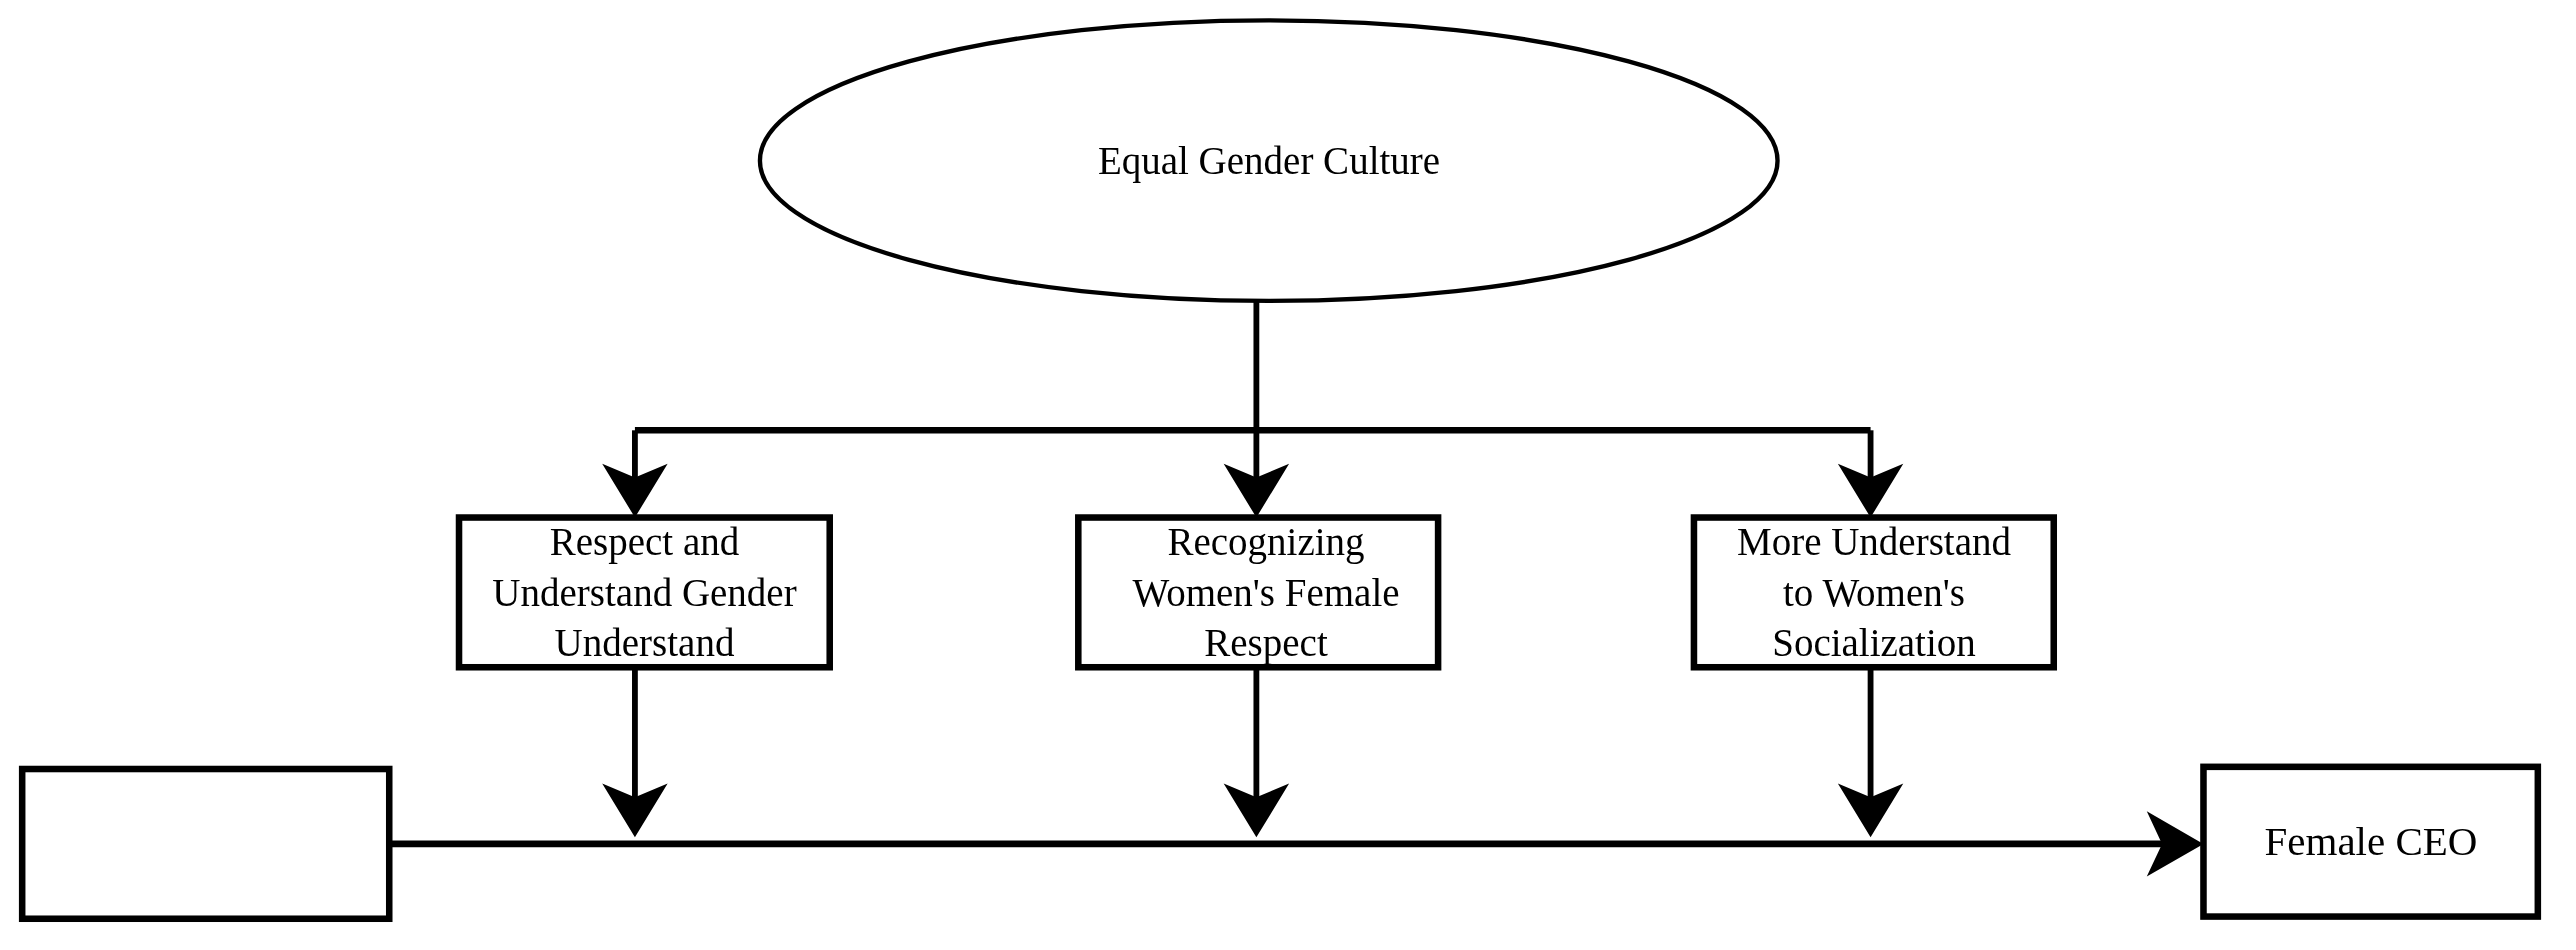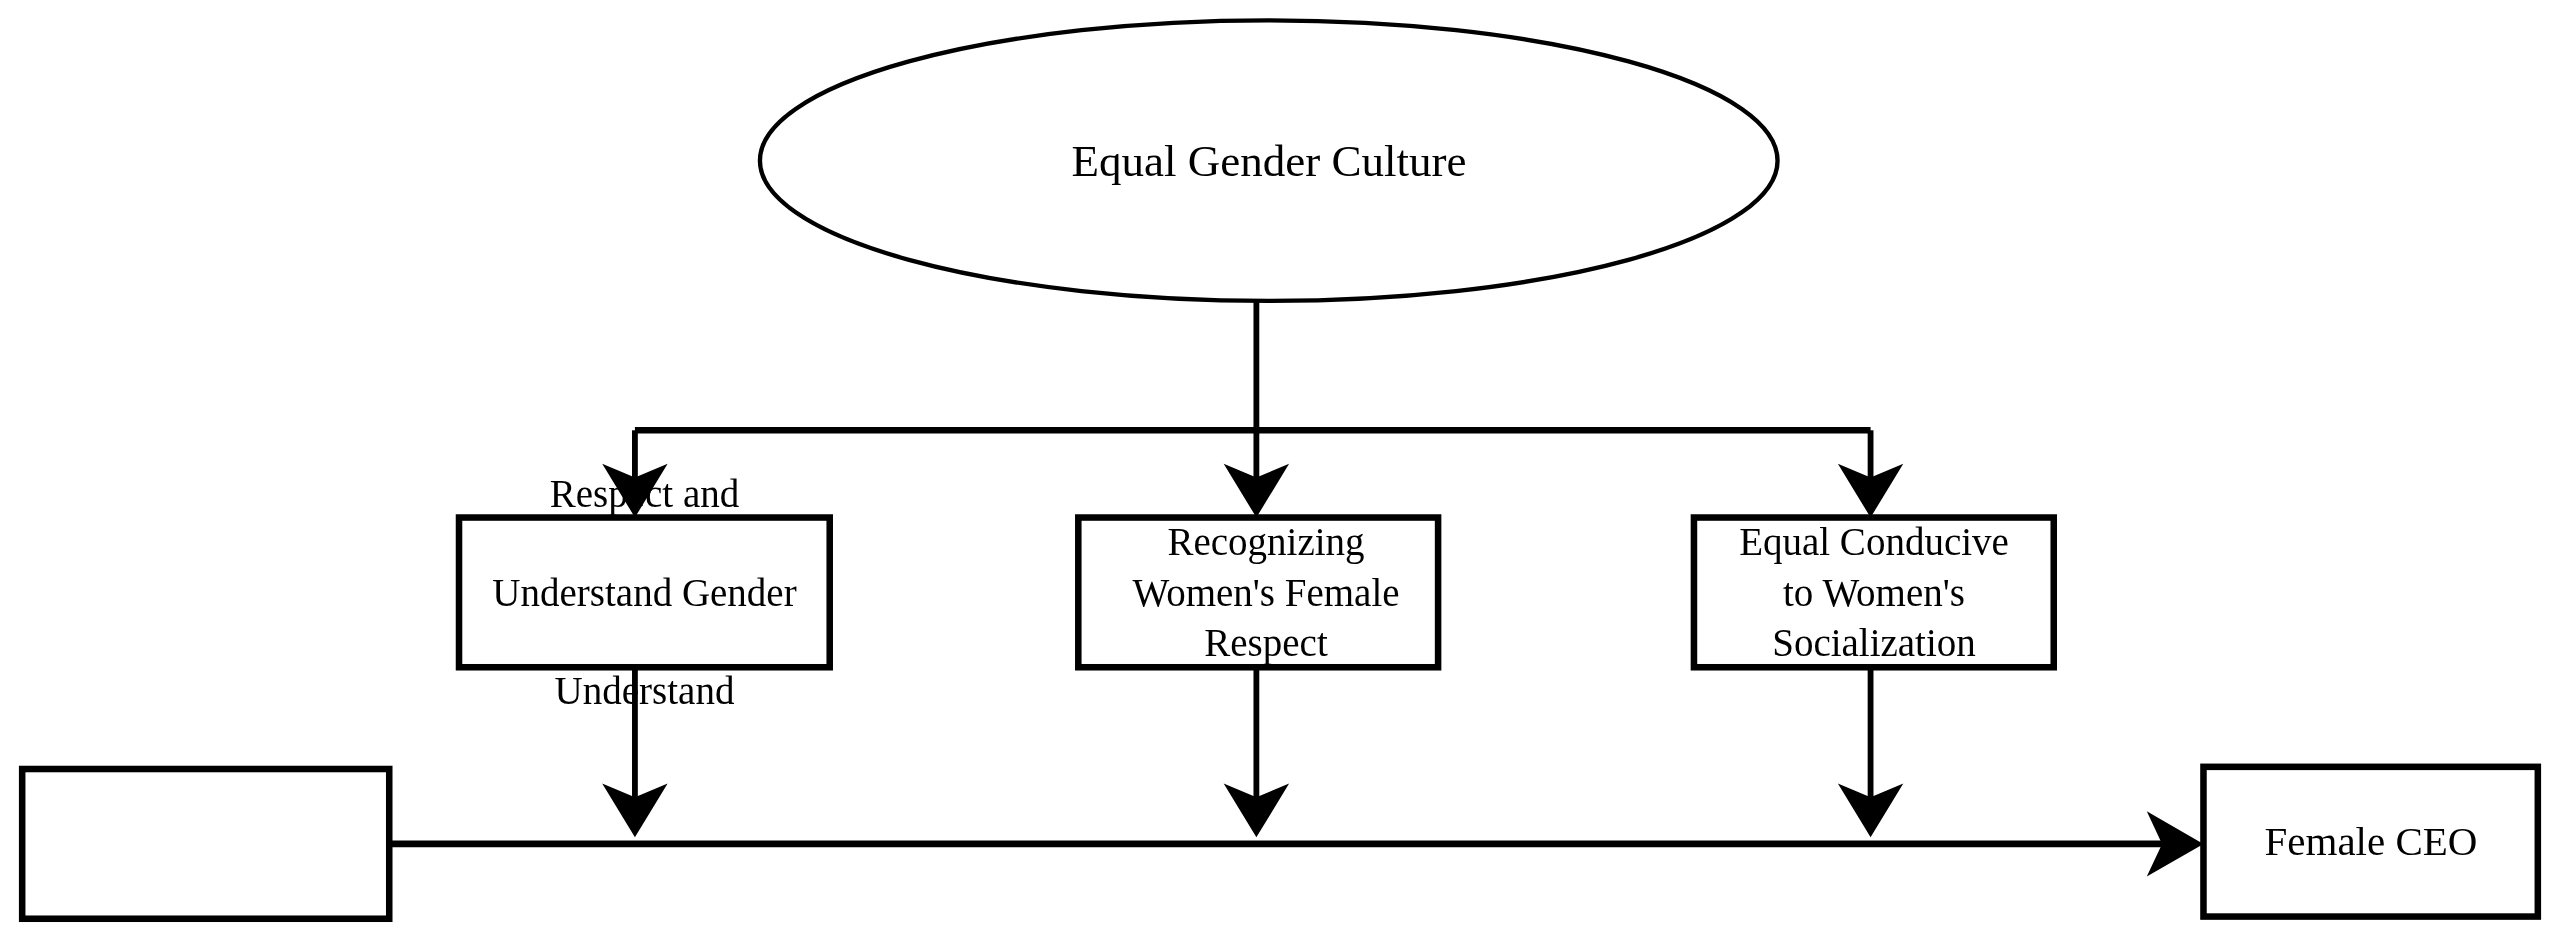--- a/index.html
+++ b/index.html
@@ -60,21 +60,21 @@
     color: #000000;
     font-family: "Liberation Serif", "DejaVu Serif", serif;
     line-height: 1.30;
     white-space: pre;
     pointer-events: none;
   }
   .label-line {
     display: block;
   }
   #label-root-node {
-    font-size: 45px;
+    font-size: 39px;
   }
   .label-mid {
     font-size: 39px;
   }
   .label-end {
     font-size: 41px;
   }
 </style>
 </head>
 <body>
@@ -116,34 +116,34 @@
 
     <rect class="node-shape box-shape" x="30" y="1058" width="505" height="206"></rect>
     <rect class="node-shape box-shape" x="3031" y="1055" width="460" height="206"></rect>
 
   </svg>
 
   <div class="node-label" id="label-root-node" style="left:760px; top:20.4px; width:1018px; height:281px;">
     <span class="label-line">Equal Gender Culture</span>
   </div>
 
-  <div class="node-label label-mid" style="left:459px; top:518px; width:371px; height:150px;gap:48px;">
+  <div class="node-label label-mid" style="left:459px; top:518px; width:371px; height:150px;">
     <span class="label-line">Respect and</span>
     <span class="label-line">Understand Gender</span>
     <span class="label-line">Understand</span>
   </div>
 
   <div class="node-label label-mid" style="left:1086px; top:518px; width:360px; height:150px;">
     <span class="label-line">Recognizing</span>
     <span class="label-line">Women's Female</span>
     <span class="label-line">Respect</span>
   </div>
 
   <div class="node-label label-mid" style="left:1694px; top:518px; width:360px; height:150px;">
-    <span class="label-line">Equal Conducive</span>
+    <span class="label-line">More Understand</span>
     <span class="label-line">to Women's</span>
     <span class="label-line">Socialization</span>
   </div>
 
 
   <div class="node-label label-end" style="left:2204px; top:767px; width:334px; height:150px;justify-content:center;">
     <span class="label-line">Female CEO</span>
   </div>
 
 </div>

